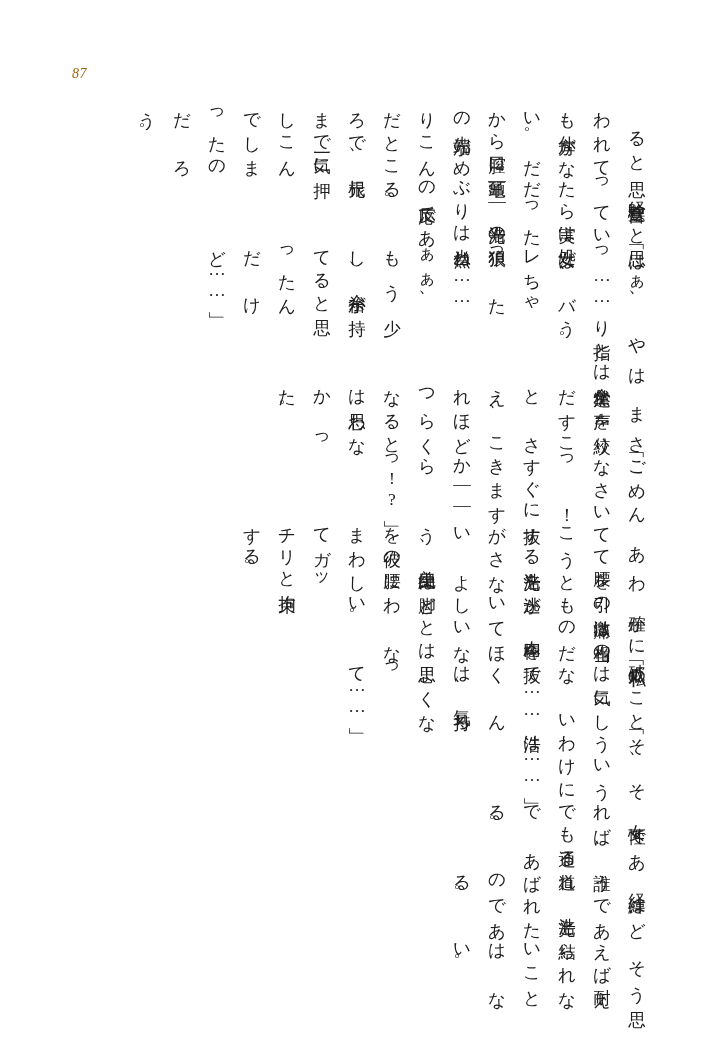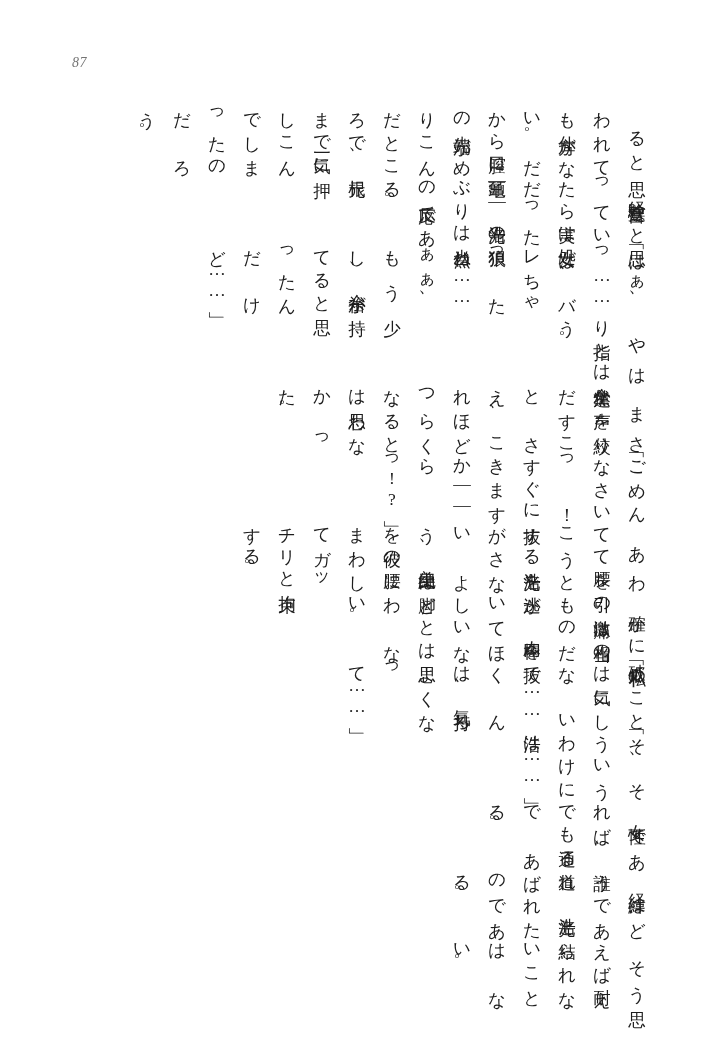--- a/index.html
+++ b/index.html
@@ -16,26 +16,26 @@
   }
   .page {
     position: relative;
     width: 712px;
     height: 1050px;
     background: #ffffff;
     box-sizing: border-box;
   }
   .page-number {
     position: absolute;
-    top: 55px;
+    top: 66px;
     left: 72px;
     font-size: 14px;
     font-style: italic;
     font-family: "Liberation Serif", "DejaVu Serif", serif;
-    color: #737373;
+    color: #a16207;
     letter-spacing: 0.5px;
   }
   .text-body {
     position: absolute;
     top: 100px;
     right: 58px;
     height: 900px;
     width: 590px;
     display: flex;
     flex-direction: row;

